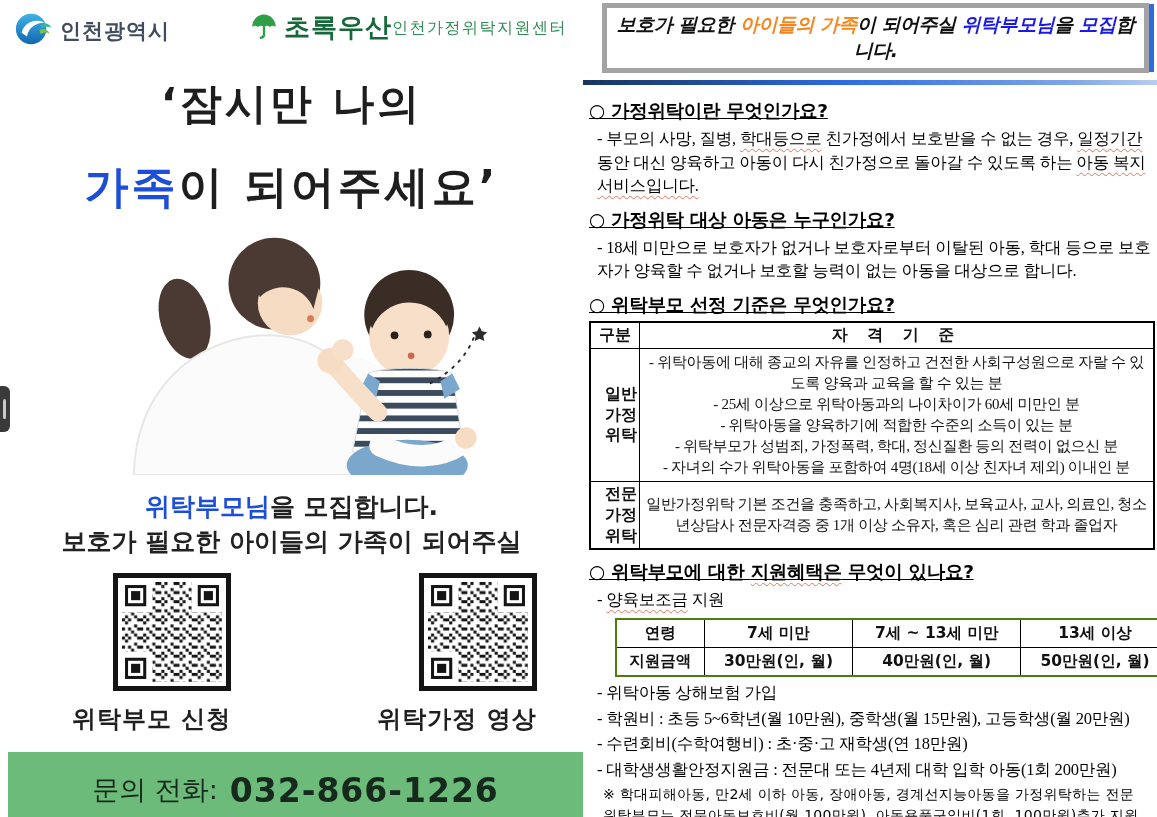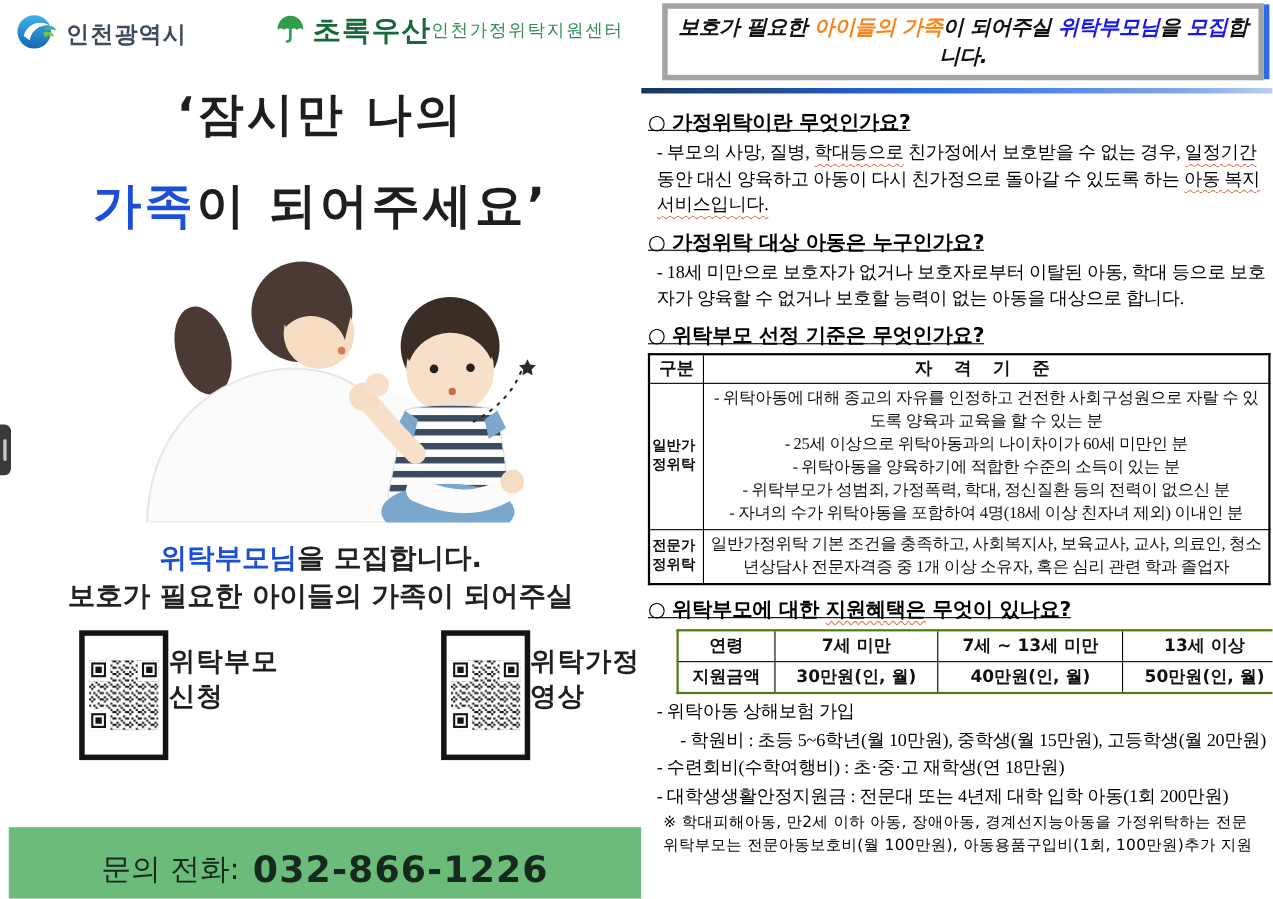--- a/index.html
+++ b/index.html
@@ -14,21 +14,21 @@
   .org-top{display:flex;align-items:center;gap:5px;}
   .org-name{font-size:26px;font-weight:800;color:#17693a;letter-spacing:1px;}
   .org-sub{font-size:16px;color:#2f8c55;letter-spacing:1.5px;margin-top:2px;}
   .ptitle{text-align:center;margin-top:24px;font-weight:800;color:#1e1e1e;}
   .ptitle .l1{font-size:42px;letter-spacing:3px;}
   .ptitle .l2{font-size:44px;letter-spacing:3px;margin-top:26px;}
   .green{color:#1d4ed8;}
   .photo{width:416px;height:250px;margin:8px auto 0 auto;}
   .psub{text-align:center;margin-top:14px;font-size:25px;font-weight:600;color:#222;line-height:1.4;}
   .qrrow{display:flex;padding-left:72px;gap:146px;margin-top:14px;}
-  .qrbox{display:flex;flex-direction:row;align-items:flex-start;}
+  .qrbox{display:flex;flex-direction:column;align-items:flex-end;}
   .qrframe{width:100px;height:100px;border:5px solid #141414;background:#fff;padding:4px;}
   .qrframe svg{width:100%;height:100%;display:block;}
   .qrlabel{margin-top:12px;font-size:24px;font-weight:600;color:#1f1f1f;letter-spacing:1px;}
   .phonebar{position:absolute;left:8px;right:0;top:752px;height:76px;background:#6cbb7b;
             display:flex;align-items:center;justify-content:center;gap:12px;color:#152a1c;}
   .phonebar .plabel{font-size:27px;font-weight:500;}
   .phonebar .pnum{font-size:33px;font-weight:700;letter-spacing:1px;}
   .edgetab{position:absolute;left:0;top:386px;width:10px;height:46px;background:#3a3a3a;
            border-radius:0 6px 6px 0;cursor:pointer;}
   .edgetab .grip{position:absolute;left:3px;top:13px;width:3px;height:20px;background:#c9c9c9;border-radius:2px;}
@@ -44,21 +44,21 @@
   .q{font-size:18.5px;font-weight:800;color:#000;margin:9px 0 4px 2px;letter-spacing:-0.3px;text-decoration:underline;}
   .body{font-family:"Liberation Serif",serif;font-size:16.5px;line-height:1.43;color:#000;
         margin:0 0 2px 10px;letter-spacing:-0.2px;}
   .wavy{text-decoration-line:underline;text-decoration-style:wavy;text-decoration-color:#e2765f;
         text-decoration-thickness:1px;text-underline-offset:4px;}
   table{border-collapse:collapse;background:#fff;}
   .t1{margin:4px 0 2px 2px;width:566px;border:2px solid #000000;}
   .t1 th,.t1 td{border:1px solid #000;font-family:"Liberation Serif",serif;}
   .t1 th{font-size:16px;font-weight:700;padding:2px;font-family:"DejaVu Sans",sans-serif;}
   .t1 .h2{letter-spacing:7px;}
-  .t1 .rowlabel{width:44px;font-size:13px;font-weight:700;text-align:left;word-break:break-all;
+  .t1 .rowlabel{width:44px;font-size:16px;font-weight:700;text-align:right;word-break:break-all;
                 line-height:1.3;font-family:"DejaVu Sans",sans-serif;padding:2px;}
   .t1 .items{font-size:15px;line-height:1.4;padding:3px 6px;letter-spacing:-0.3px;text-align:center;}
   .t1 .items div{margin:0;}
   .t2{margin:6px 0 4px 28px;width:556px;border:2px solid #4d7c0f;}
   .t2 td{border:1px solid #000;text-align:center;font-size:15.5px;padding:3px 2px;
          font-family:"DejaVu Sans",sans-serif;}
   .t2 .hrow td{font-weight:700;}
   .t2 .vrow td{font-weight:600;}
   .blist{margin:2px 0 0 10px;}
   .note{font-size:14px;line-height:1.5;color:#000;margin:3px 0 0 16px;letter-spacing:0.3px;}
@@ -257,41 +257,42 @@
           </td>
         </tr>
         <tr>
           <td class="rowlabel">전문가정위탁</td>
           <td class="items">일반가정위탁 기본 조건을 충족하고, 사회복지사, 보육교사, 교사, 의료인, 청소년상담사 전문자격증 중 1개 이상 소유자, 혹은 심리 관련 학과 졸업자</td>
         </tr>
       </tbody>
         </table>
 
       <div class="q"><span>○ 위탁부모에 대한 </span><span class="wavy">지원혜택은</span><span> 무엇이 있나요?</span></div>
+      <div class="body"><span>- </span><span class="wavy">양육보조금</span><span> 지원</span></div>
 
       <table class="t2">
         <tbody>
             <tr class="hrow">
           <td>연령</td>
           <td>7세 미만</td>
           <td>7세 ~ 13세 미만</td>
           <td>13세 이상</td>
         </tr>
         <tr class="vrow">
           <td>지원금액</td>
           <td>30만원(인, 월)</td>
           <td>40만원(인, 월)</td>
           <td>50만원(인, 월)</td>
         </tr>
       </tbody>
         </table>
 
       <div class="blist">
         <div class="body" style="margin-left:0;">- 위탁아동 상해보험 가입</div>
-        <div class="body" style="margin-left:0;text-align:right;">- 학원비 : 초등 5~6학년(월 10만원), 중학생(월 15만원), 고등학생(월 20만원)</div>
+        <div class="body" style="margin-left:0;">- 학원비 : 초등 5~6학년(월 10만원), 중학생(월 15만원), 고등학생(월 20만원)</div>
         <div class="body" style="margin-left:0;">- 수련회비(수학여행비) : 초·중·고 재학생(연 18만원)</div>
         <div class="body" style="margin-left:0;">- 대학생생활안정지원금 : 전문대 또는 4년제 대학 입학 아동(1회 200만원)</div>
       </div>
       <div class="note">※ 학대피해아동, 만2세 이하 아동, 장애아동, 경계선지능아동을 가정위탁하는 전문 위탁부모는 전문아동보호비(월 100만원), 아동용품구입비(1회, 100만원)추가 지원</div>
 
     </div>
   </div>
 </div>
 
 </body></html>

